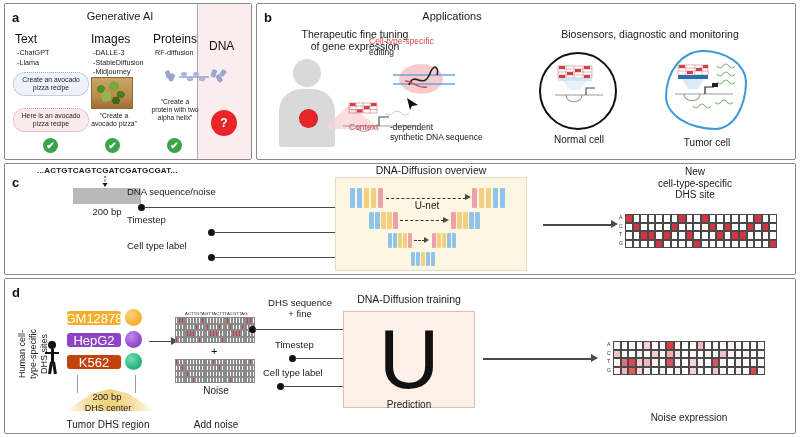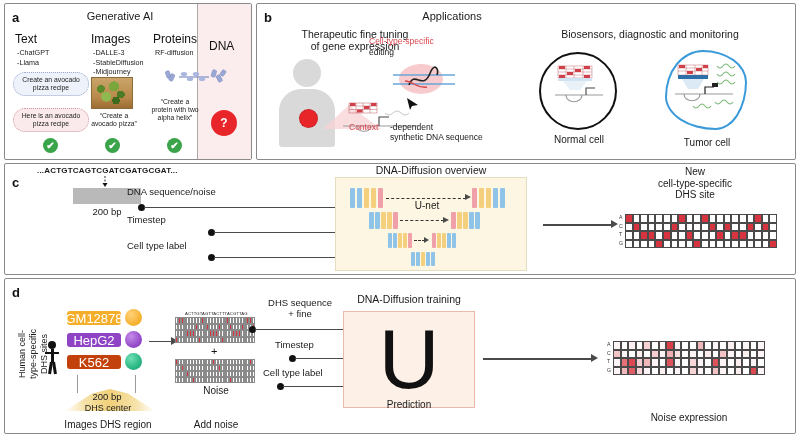--- a/index.html
+++ b/index.html
@@ -669,21 +669,21 @@
     <div class="ct-pill" style="left:62px; top:76px; width:54px; background:#c2410c;">
       <span>K562</span>
     </div>
     <div class="ct-orb" style="left:120px; top:74px; background:radial-gradient(circle at 35% 32%, #6fe0b5, #22b07d 70%);"></div>
 
     <div id="dhs-peak"></div>
     <div style="position:absolute; left:72px; top:96px; width:1px; height:18px; background:#9a9a9a;"></div>
     <div style="position:absolute; left:130px; top:96px; width:1px; height:18px; background:#9a9a9a;"></div>
     <span class="lbl lbl-c" style="left:66px; top:112px; width:72px; font-size:9.5px;">200 bp</span>
     <span class="lbl lbl-c" style="left:60px; top:124px; width:86px; font-size:9px;">DHS center</span>
-    <span class="lbl lbl-c" style="left:46px; top:140px; width:114px; font-size:10px;">Images DHS region</span>
+    <span class="lbl lbl-c" style="left:46px; top:140px; width:114px; font-size:10px;">Tumor DHS region</span>
 
     <div class="arrow-line" style="left:144px; top:62px; width:24px;"></div>
     <div class="arrow-head" style="left:166px; top:58px;"></div>
 
     <span class="lbl" style="left:180px; top:32px; font-size:4.2px; letter-spacing:0.1px;">ACTTGTAGTTACTTTACGTTAG</span>
     <div class="onehot" id="d-seq-grid" style="left: 170px; top: 38px; width: 80px; height: 26px; grid-template-columns: repeat(28, 1fr); grid-template-rows: repeat(4, 1fr);">
         <div style="border: 0.35px solid rgb(138, 138, 138); background: rgb(255, 255, 255);"></div>
         <div style="border: 0.35px solid rgb(138, 138, 138); background: rgb(216, 52, 63);"></div>
         <div style="border: 0.35px solid rgb(138, 138, 138); background: rgb(216, 52, 63);"></div>
         <div style="border: 0.35px solid rgb(138, 138, 138); background: rgb(255, 255, 255);"></div>

